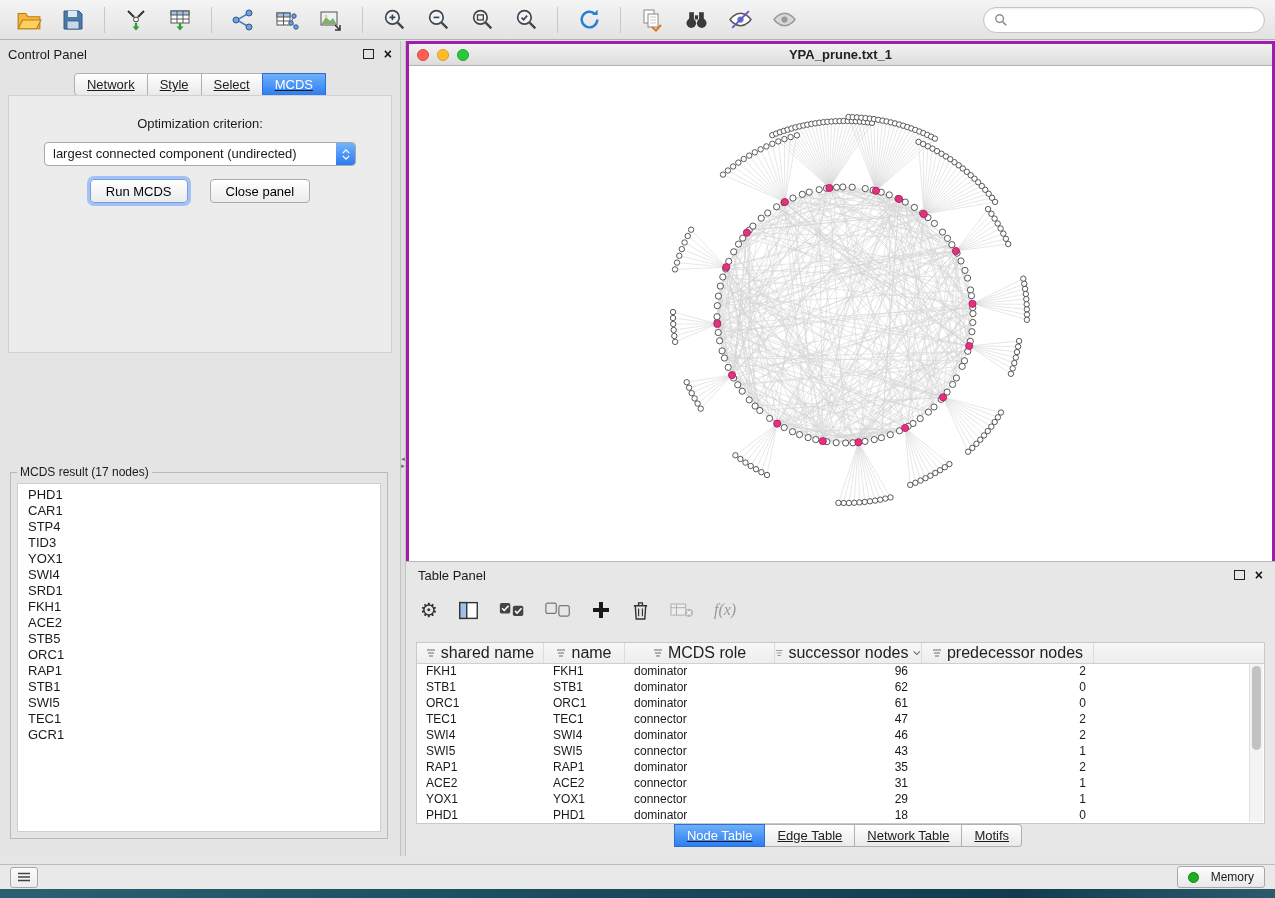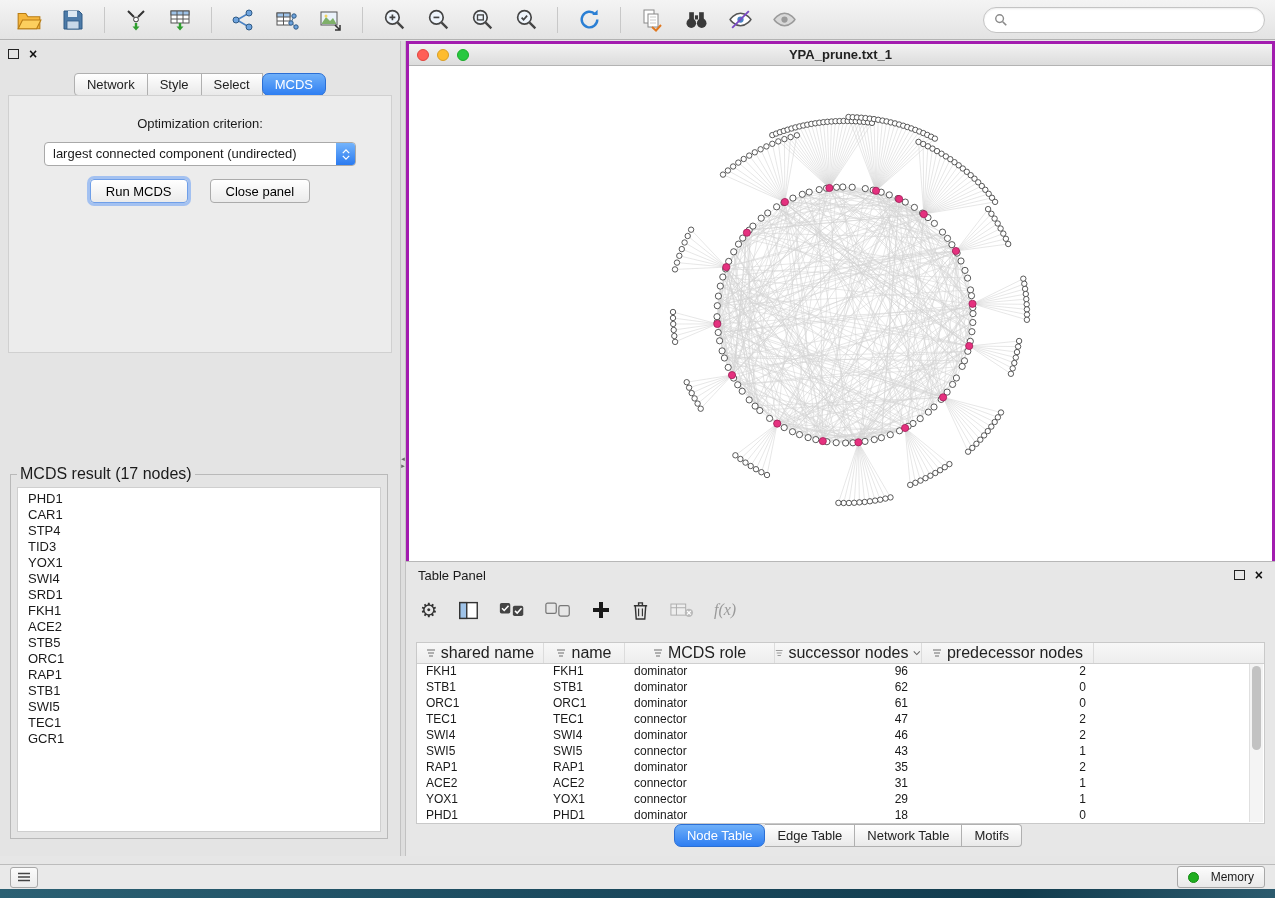--- a/index.html
+++ b/index.html
@@ -30,48 +30,48 @@
        font-size:7px;color:#666;line-height:7px;}
 
   
   .control-panel{position:absolute;left:0;top:41px;width:400px;bottom:33px;background:#e4e4e4;}
   .panel-header{height:26px;display:flex;align-items:center;padding:0 8px;font-size:13px;}
   .panel-header .title{flex:1;}
   .winicons{display:flex;align-items:center;gap:10px;}
   .win-float{width:9px;height:8px;border:1.6px solid #222;display:inline-block;}
   .win-close{font-size:14px;font-weight:bold;color:#111;line-height:10px;}
 
-  .seg{display:flex;justify-content:center;}
+  .seg{display:flex;justify-content:center;text-decoration:underline;}
   .seg .tab{border:1px solid #b0b0b0;border-left:none;background:linear-gradient(#ffffff,#e9e9e9);
        padding:3px 12px;font-size:13px;color:#222;height:15px;line-height:15px;cursor:default;}
   .seg .tab:first-child{border-left:1px solid #b0b0b0;border-radius:4px 0 0 4px;}
   .seg .tab:last-child{border-radius:0 4px 4px 0;}
   .seg .tab.active{background:linear-gradient(#6fb0f9,#2e7ef2);color:#fff;
-       border:1px solid #2b6fd4;border-radius:7px;margin-left:-1px;}
+       border:1px solid #2b6fd4;border-radius:0;margin-left:-1px;}
 
   .cp-pane{position:absolute;left:8px;right:8px;top:54px;height:258px;
        border:1px solid #d0d0d0;background:#ececec;box-sizing:border-box;text-align:center;}
   .opt-label{margin-top:20px;font-size:13px;}
   .combo{width:312px;height:24px;margin:11px auto 0;background:#fff;border:1px solid #a9a9a9;
        border-radius:4px;position:relative;font-size:13px;text-align:left;
        line-height:22px;padding-left:8px;box-sizing:border-box;}
   .combo .cap{position:absolute;right:0;top:0;bottom:0;width:19px;
        background:linear-gradient(#74b4fb,#2a7af0);border-radius:0 3px 3px 0;
        display:flex;flex-direction:column;align-items:center;justify-content:center;gap:1px;}
   .combo .cap svg{display:block;}
   .btnrow{margin-top:13px;display:flex;justify-content:center;gap:22px;}
   .btn{height:24px;padding:0 15px;border:1px solid #ababab;border-radius:4px;
        background:linear-gradient(#ffffff,#ebebeb);font-size:13px;
        font-family:"Liberation Sans",sans-serif;cursor:default;}
   .btn.focus{box-shadow:0 0 0 3px rgba(104,158,245,.55);border-color:#6f9fe8;}
 
   .mcds-field{position:absolute;left:10px;right:12px;top:424px;height:374px;
        border:1px solid #b9b9b9;margin:0;padding:4px 6px 6px;box-sizing:border-box;
        background:#e4e4e4;}
-  .mcds-field legend{font-size:16px;padding:0 3px;}
+  .mcds-field legend{font-size:12px;padding:0 3px;}
   .mcds-list{background:#fff;border:1px solid #cfcfcf;height:100%;box-sizing:border-box;
        overflow:hidden;padding:3px 10px;}
   .mcds-item{font-size:13px;line-height:16px;}
 
   
   .network-window{position:absolute;left:406px;top:41px;right:0;height:520px;
        border:3px solid #a21caf;box-sizing:border-box;background:#fff;}
   .nw-titlebar{height:21px;background:linear-gradient(#f2f2f2,#dcdcdc);
        border-bottom:1px solid #b3b3b3;display:flex;align-items:center;position:relative;}
   .lights{display:flex;gap:8px;padding-left:8px;}
@@ -250,20 +250,21 @@
       <svg viewBox="0 0 20 20" width="14" height="14">
         <circle cx="8" cy="8" r="5.5" fill="none" stroke="#8a8a8a" stroke-width="2"></circle>
         <path d="M12.5 12.5l5 5" stroke="#8a8a8a" stroke-width="2.4"></path>
       </svg>
       <input type="text" placeholder="" style="">
     </div>
   </div>
 
   <div class="control-panel">
     <div class="panel-header">
+      <span class="title">Control Panel</span>
       <span class="winicons">
         <span class="win-float"></span>
         <span class="win-close">×</span>
       </span>
     </div>
     <div class="seg" style="margin-top:6px;">
       <div class="tab">Network</div>
       <div class="tab">Style</div>
       <div class="tab">Select</div>
       <div class="tab active">MCDS</div>

